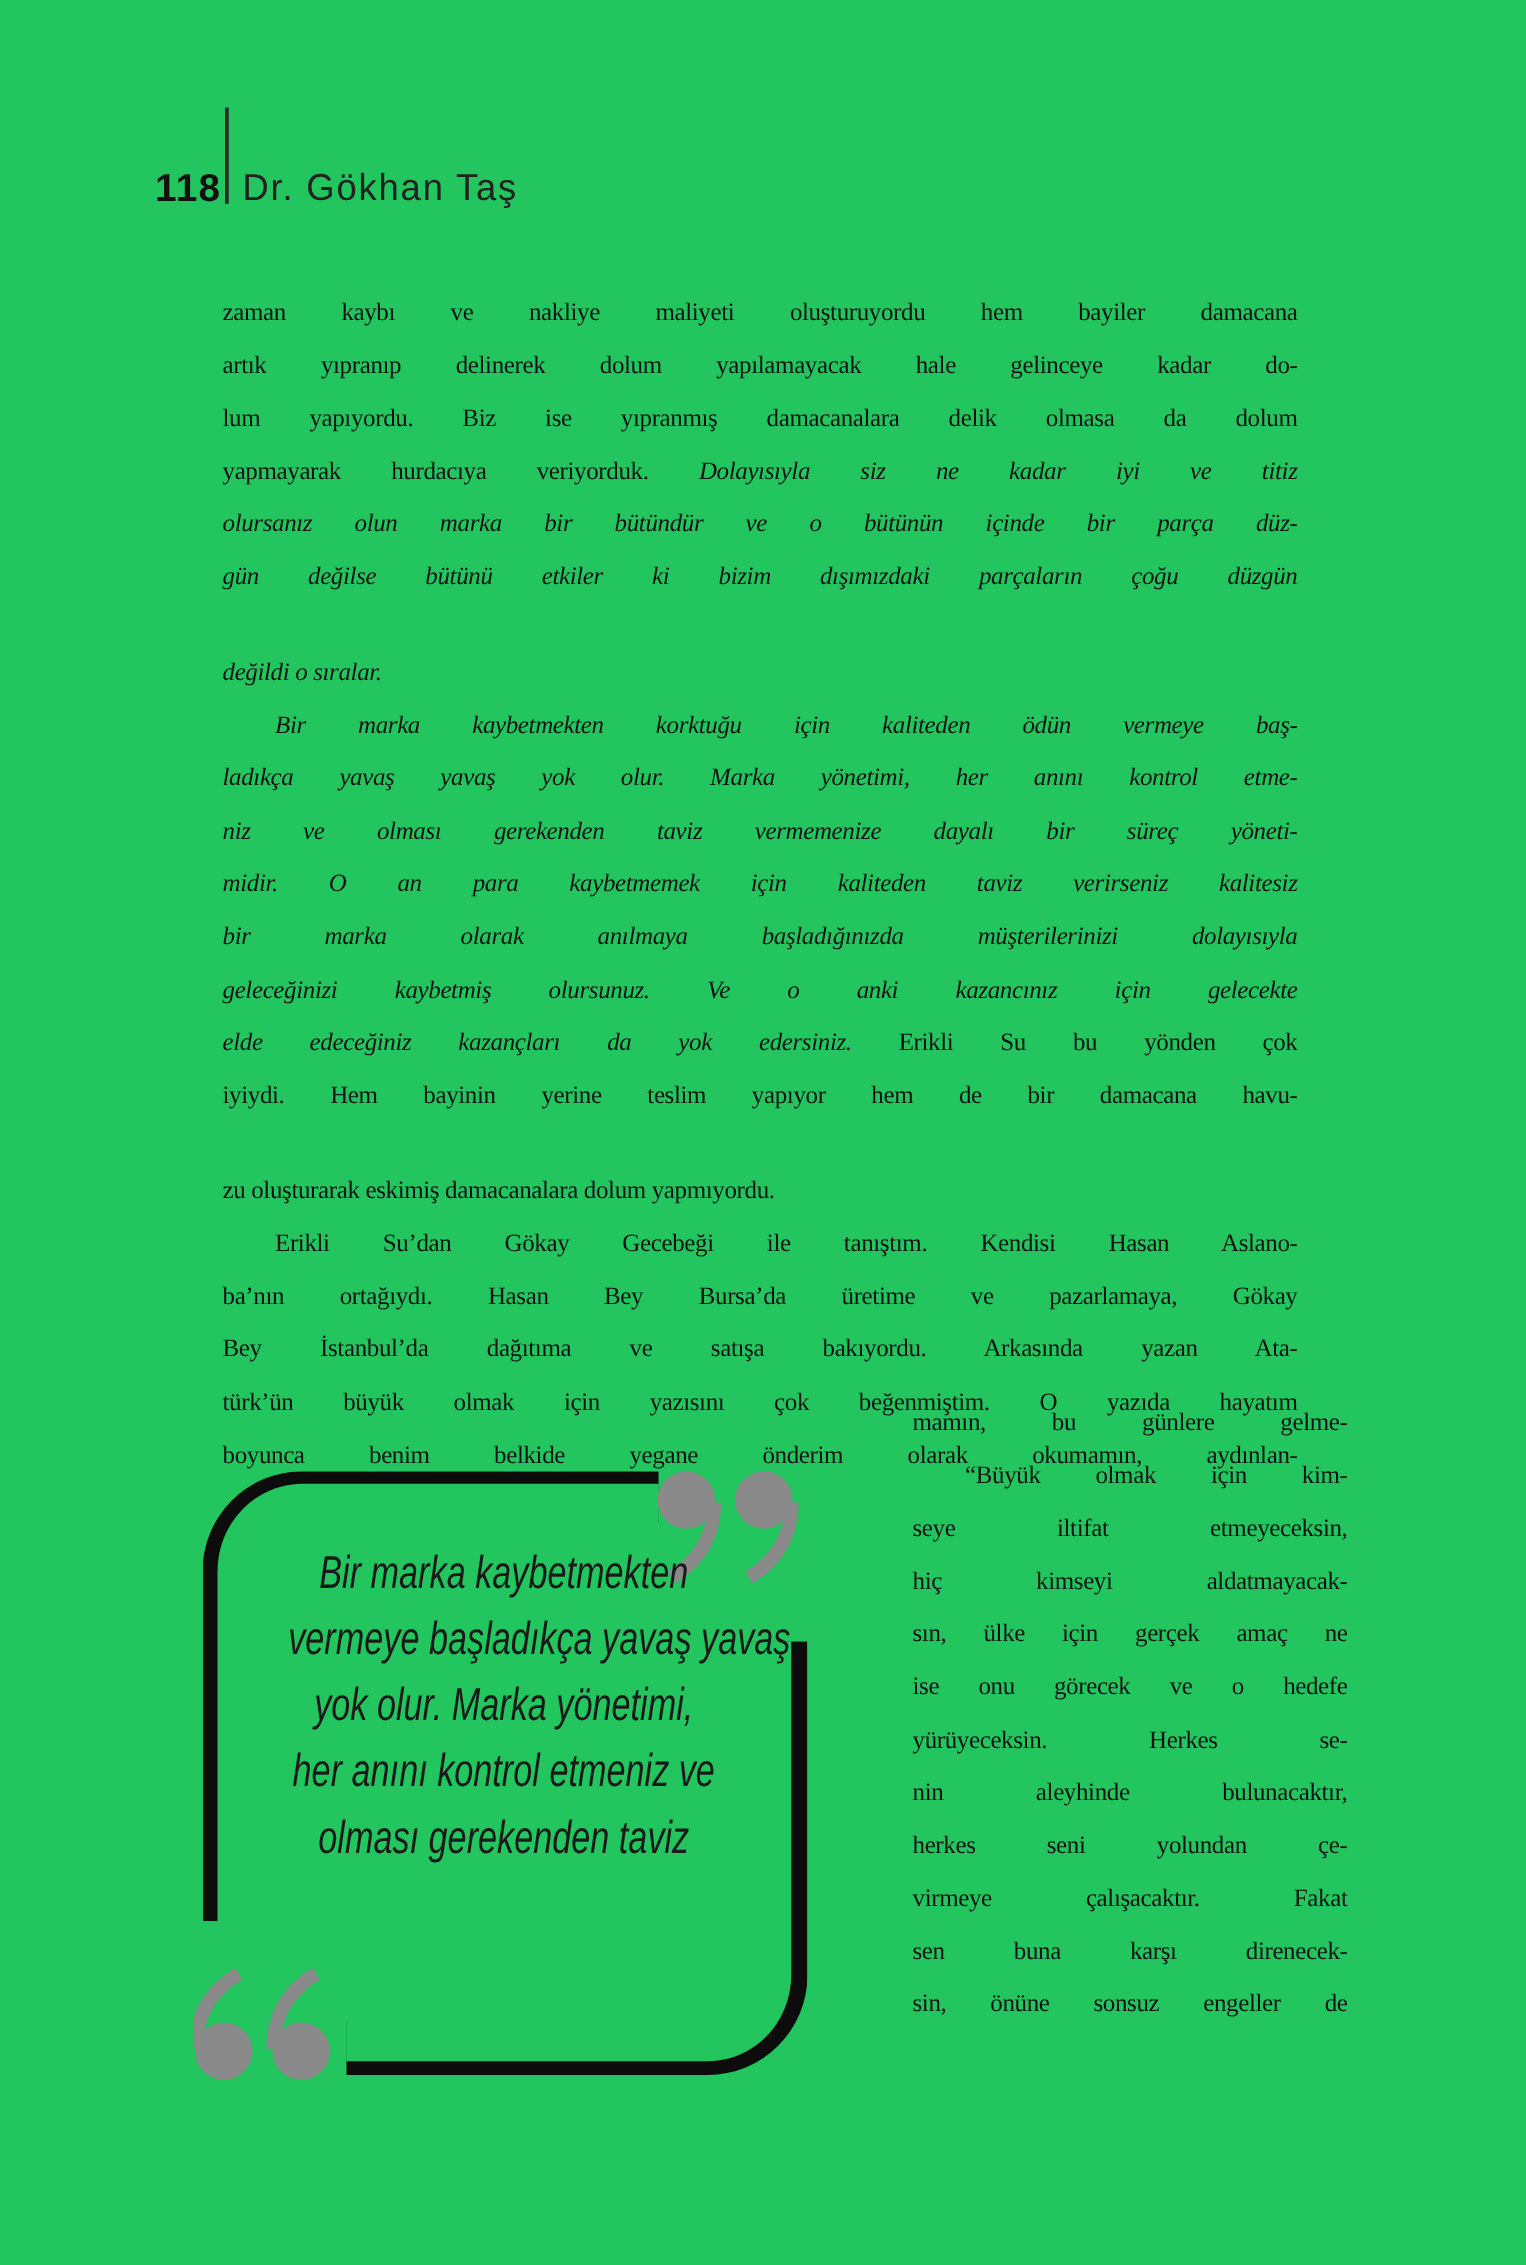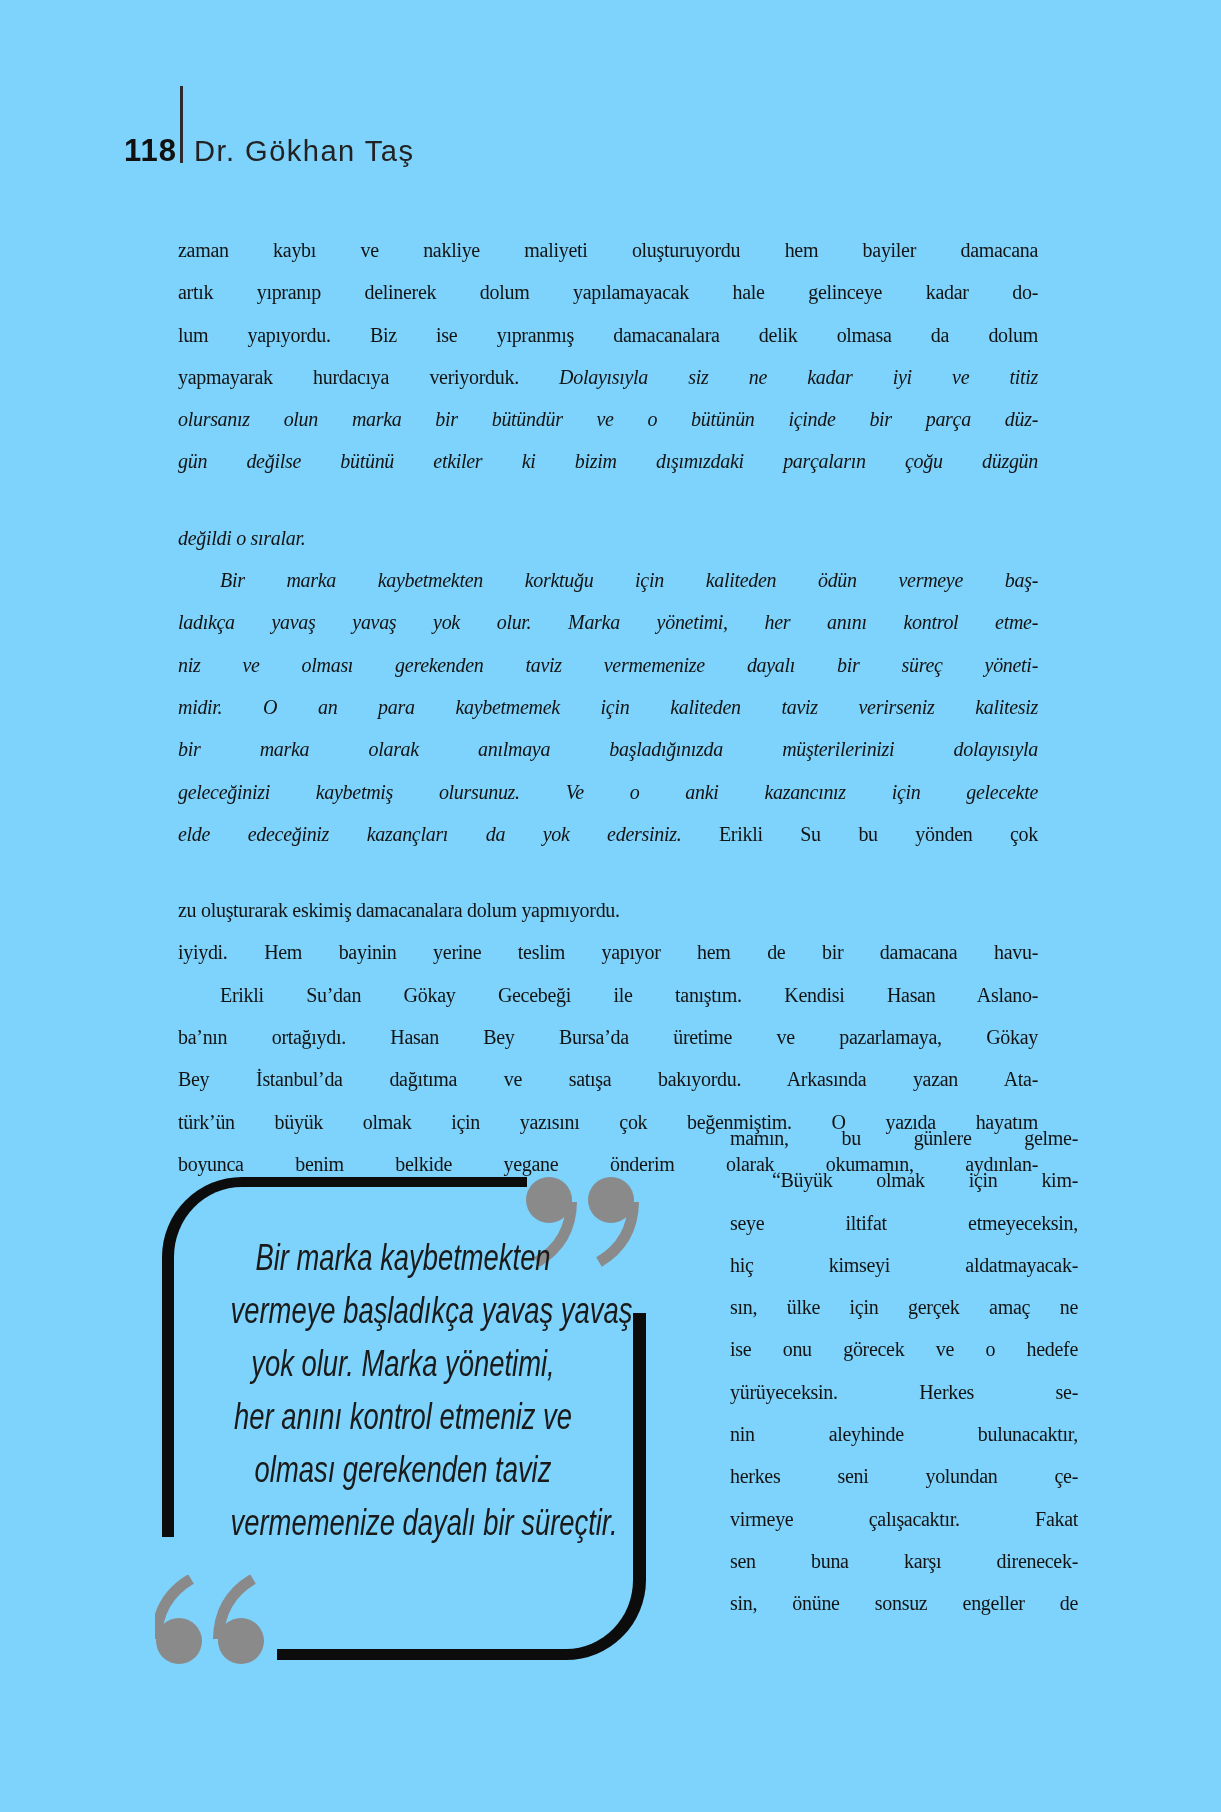--- a/index.html
+++ b/index.html
@@ -5,21 +5,21 @@
   :root{
     --ink:#131313;
     --frame:#0c0c0c;
     --qgray:#8a8a8a;
   }
   html,body{margin:0;padding:0;background:#ffffff;}
   .page{
     position:relative;
     width:1221px;
     height:1812px;
-    background:#7dd3fc;
+    background:#22c55e;
     overflow:hidden;
     font-family:"Liberation Serif", serif;
     color:var(--ink);
   }
   
   .page-num{
     position:absolute;left:124px;top:133px;
     font-family:"Liberation Sans", sans-serif;
     font-size:31px;font-weight:700;color:#111;
     letter-spacing:1px;
@@ -98,22 +98,22 @@
       <div class="bline just"><span class="it">olursanız olun marka bir bütündür ve o bütünün içinde bir parça düz-</span></div>
       <div class="bline just"><span class="it">gün değilse bütünü etkiler ki bizim dışımızdaki parçaların çoğu düzgün</span></div>
       <div class="bline lastline"><span class="it">değildi o sıralar.</span></div>
       <div class="bline just ind"><span class="it">Bir marka kaybetmekten korktuğu için kaliteden ödün vermeye baş-</span></div>
       <div class="bline just"><span class="it">ladıkça yavaş yavaş yok olur. Marka yönetimi, her anını kontrol etme-</span></div>
       <div class="bline just"><span class="it">niz ve olması gerekenden taviz vermemenize dayalı bir süreç yöneti-</span></div>
       <div class="bline just"><span class="it">midir. O an para kaybetmemek için kaliteden taviz verirseniz kalitesiz</span></div>
       <div class="bline just"><span class="it">bir marka olarak anılmaya başladığınızda müşterilerinizi dolayısıyla</span></div>
       <div class="bline just"><span class="it">geleceğinizi kaybetmiş olursunuz. Ve o anki kazancınız için gelecekte</span></div>
       <div class="bline just"><span class="it">elde edeceğiniz kazançları da yok edersiniz. </span><span>Erikli Su bu yönden çok</span></div>
+      <div class="bline just"><span>iyiydi. Hem bayinin yerine teslim yapıyor hem de bir damacana havu-</span></div>
       <div class="bline lastline"><span>zu oluşturarak eskimiş damacanalara dolum yapmıyordu.</span></div>
-      <div class="bline just"><span>iyiydi. Hem bayinin yerine teslim yapıyor hem de bir damacana havu-</span></div>
       <div class="bline just ind"><span>Erikli Su’dan Gökay Gecebeği ile tanıştım. Kendisi Hasan Aslano-</span></div>
       <div class="bline just"><span>ba’nın ortağıydı. Hasan Bey Bursa’da üretime ve pazarlamaya, Gökay</span></div>
       <div class="bline just"><span>Bey İstanbul’da dağıtıma ve satışa bakıyordu. Arkasında yazan Ata-</span></div>
       <div class="bline just"><span>türk’ün büyük olmak için yazısını çok beğenmiştim. O yazıda hayatım</span></div>
       <div class="bline just"><span>boyunca benim belkide yegane önderim olarak okumamın, aydınlan-</span></div>
     </div>
 
   <div class="textcol" id="narrow-col">
       <div class="bline just"><span>mamın, bu günlere gelme-</span></div>
       <div class="bline just ind"><span>“Büyük olmak için kim-</span></div>
@@ -167,18 +167,15 @@
       </div>
       <div class="qline">
         <span>yok olur. Marka yönetimi,</span>
       </div>
       <div class="qline">
         <span>her anını kontrol etmeniz ve</span>
       </div>
       <div class="qline">
         <span>olması gerekenden taviz</span>
       </div>
-      <div class="qline">
-        <span>vermemenize dayalı bir süreçtir.</span>
-      </div>
     </div>
 
 </div>
 
 </body></html>

